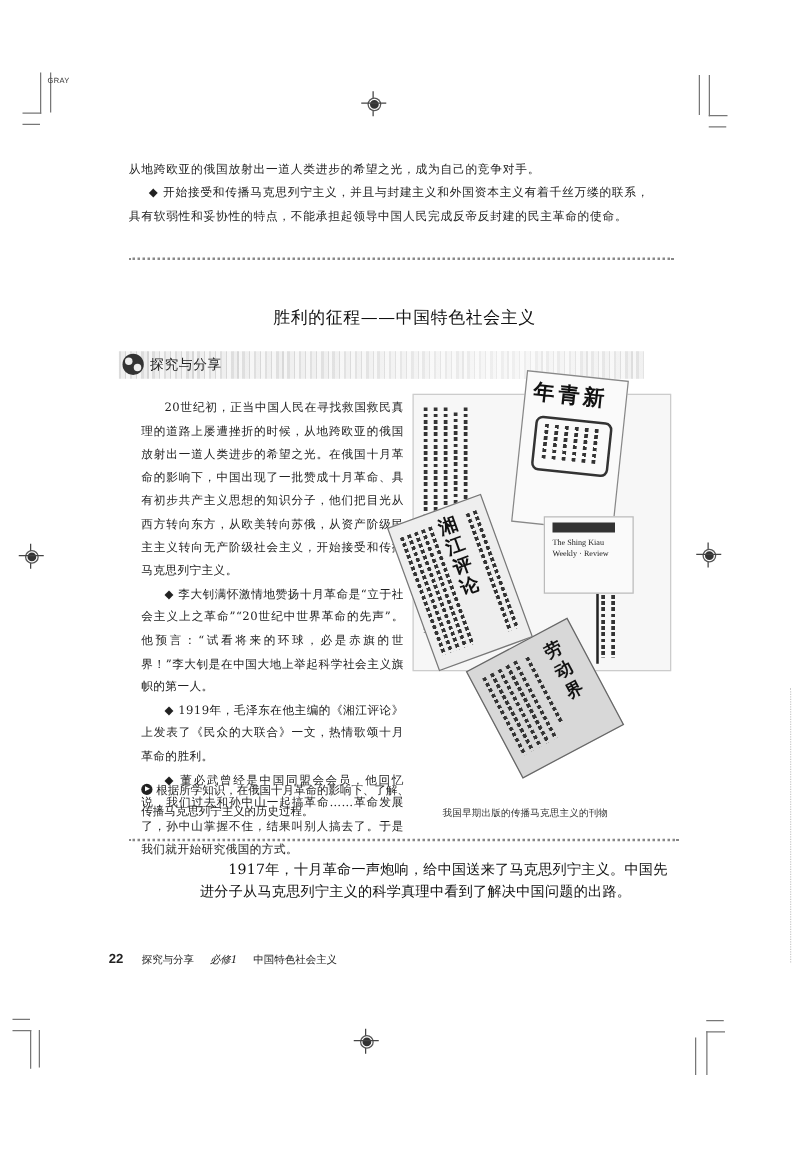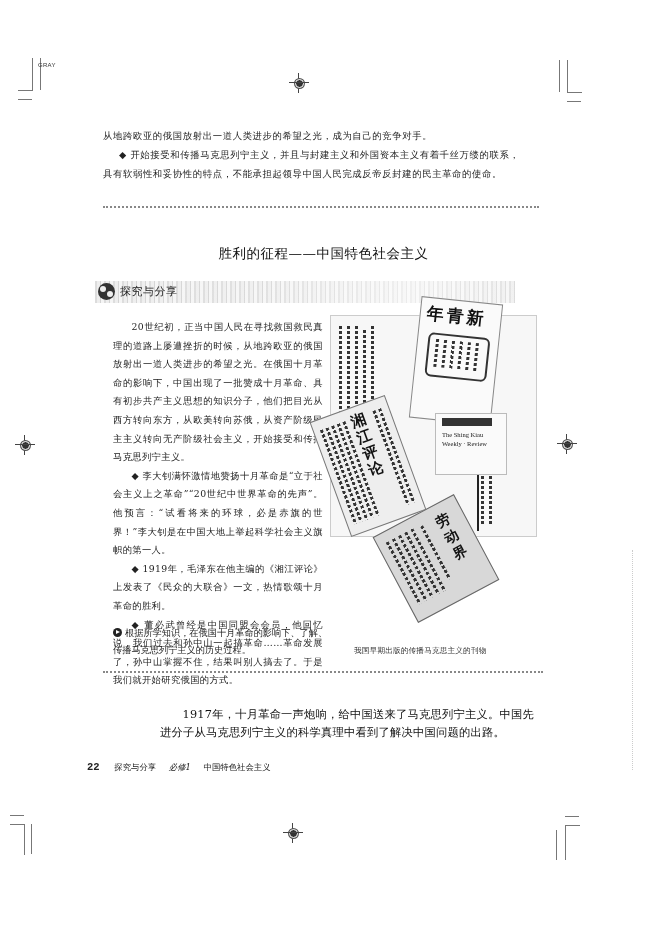--- a/index.html
+++ b/index.html
@@ -39,25 +39,25 @@
     .prompt .arrow { display:inline-block; width:9px; height:9px; border-radius:50%; background:#222; position:relative; vertical-align:-1px; margin-right:3px; }
     .prompt .arrow::after { content:""; position:absolute; left:3px; top:2px; border-left:4px solid #fff; border-top:2.5px solid transparent; border-bottom:2.5px solid transparent; }
 
     .collage { position:absolute; left:330px; top:295px; width:215px; height:345px; }
     .paper { position:absolute; background:#f3f3f3; border:1px solid #999; overflow:hidden; }
     .vcol { position:absolute; width:3px; background:repeating-linear-gradient(180deg,#333 0 3px, transparent 3px 5px); }
     .caption { position:absolute; left:354px; top:646px; font-family:"DejaVu Sans", sans-serif; font-size:7.6px; color:#333; letter-spacing:0.2px; }
 
     .bottom-dots { position:absolute; left:103px; top:671px; width:440px; border-top:2px dotted #888; }
 
-    .conclusion { position:absolute; left:160px; top:687px; width:380px; font-size:11.3px; line-height:18px; color:#111; letter-spacing:0.2px;margin-top:19px; }
+    .conclusion { position:absolute; left:160px; top:687px; width:380px; font-size:11.3px; line-height:18px; color:#111; letter-spacing:0.2px; }
     .conclusion p { margin:0; text-indent:2em; }
 
     .footer { position:absolute; left:87px; top:761px; font-size:8.4px; color:#222; }
-    .footer .pnum { font-family:Liberation Mono, monospace; font-weight:bold; font-size:10.5px; margin-right:12px;text-align:right; }
+    .footer .pnum { font-family:Liberation Sans, sans-serif; font-weight:bold; font-size:10.5px; margin-right:12px;text-align:right; }
     .footer .seg { margin-right:10px; }
 
     .right-dotline { position:absolute; left:632px; top:550px; height:220px; border-left:1px dotted #ccc; }
   </style>
 </head>
 <body>
 
 <div class="crop" style="left:18px;top:58px;width:14px;height:32px;border-right-width:1px;border-bottom-width:1px;"></div>
 <div class="crop" style="left:18px;top:99px;width:14px;border-top-width:1px;"></div>
 <div class="crop" style="left:40px;top:58px;height:32px;border-left-width:1px;"></div>

